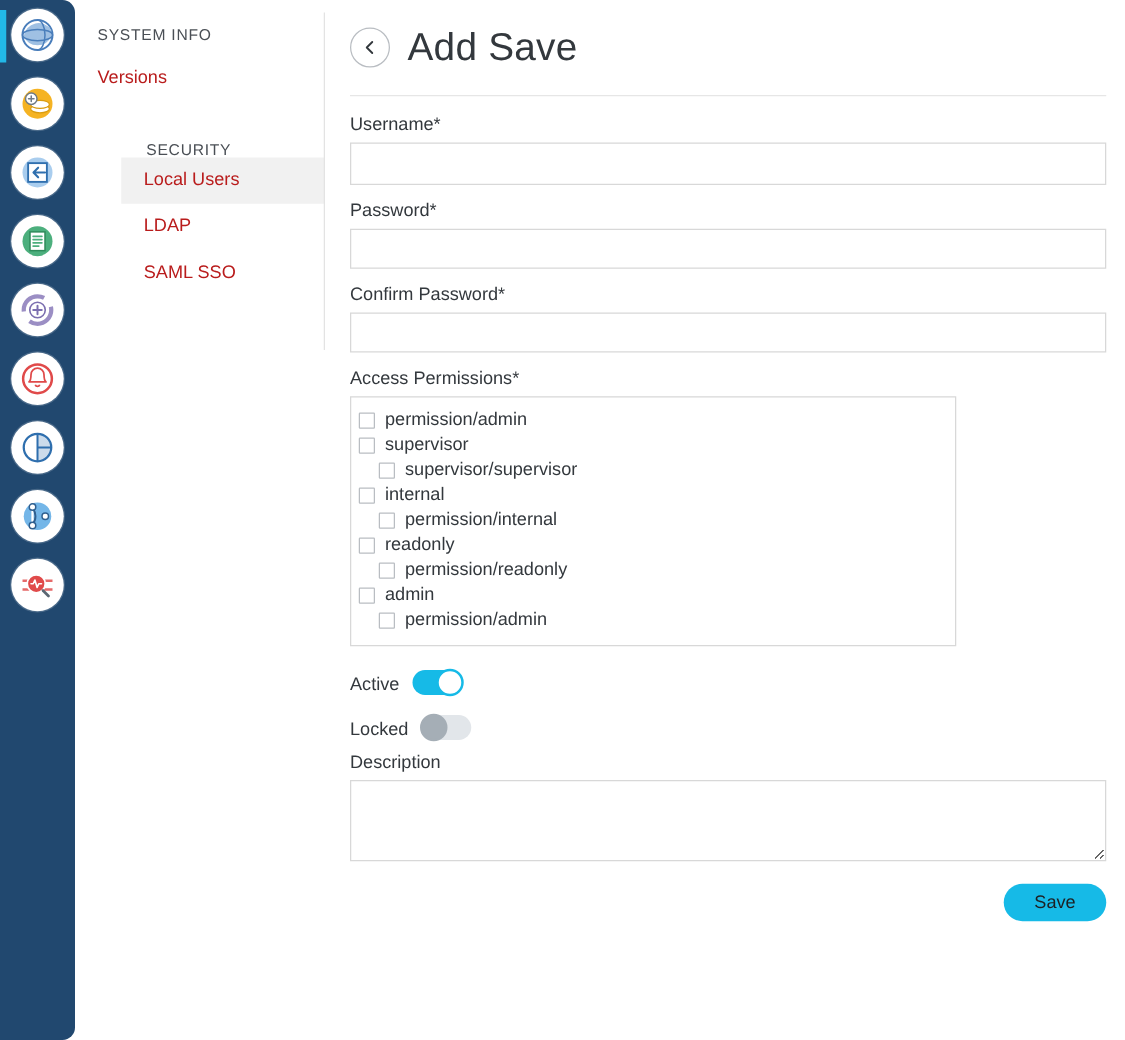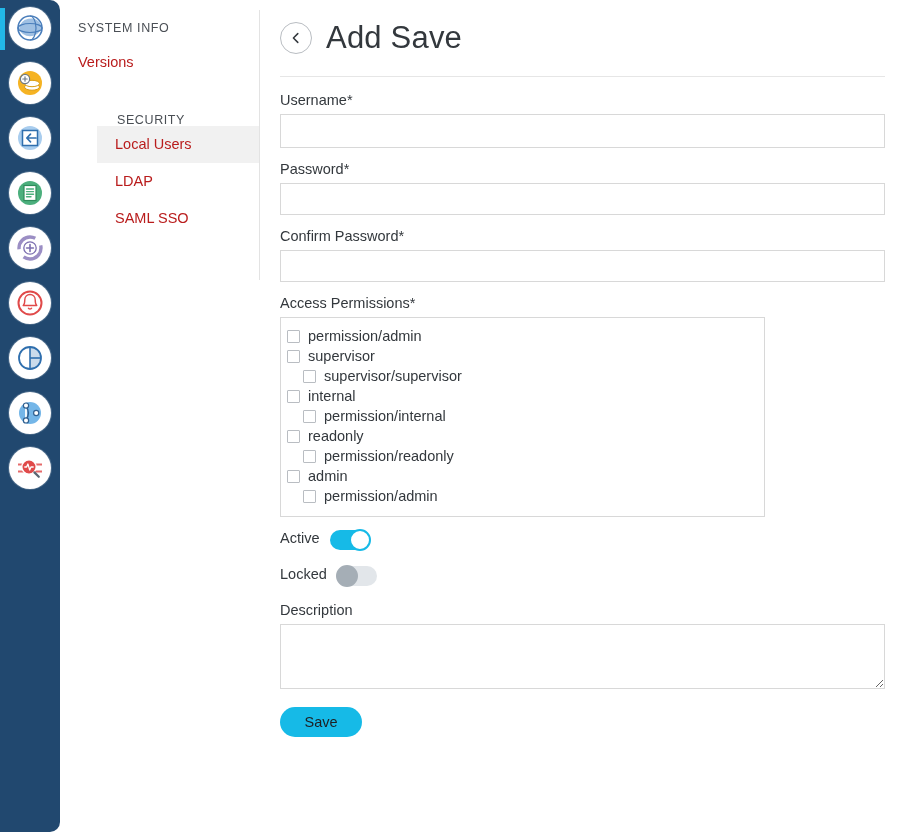--- a/index.html
+++ b/index.html
@@ -184,21 +184,21 @@
     background: #fff;
     margin-right: 8px;
     flex: none;
     cursor: pointer;
     border-radius: 1px;
   }
 
   
   .toggle-row {
     display: flex;
-    align-items: flex-start;
+    align-items: flex-end;
     height: 26px;
     margin-bottom: 10px;
   }
   .toggle-label {
     font-size: 14.5px;
     color: #33383d;
     margin-right: 10px;
   }
   .switch {
     position: relative;
@@ -237,21 +237,21 @@
     padding: 6px 8px;
     outline: none;
     resize: vertical;
     display: block;
   }
 
   .actions {
     margin-top: 18px;
     width: 605px;
     display: flex;
-    justify-content: flex-start;
+    justify-content: flex-end;
   }
   .save-btn {
     min-width: 82px;
     height: 30px;
     border: none;
     border-radius: 15px;
     background: #16bae7;
     color: #1d2023;
     font-family: "Liberation Sans", sans-serif;
     font-size: 14.5px;

